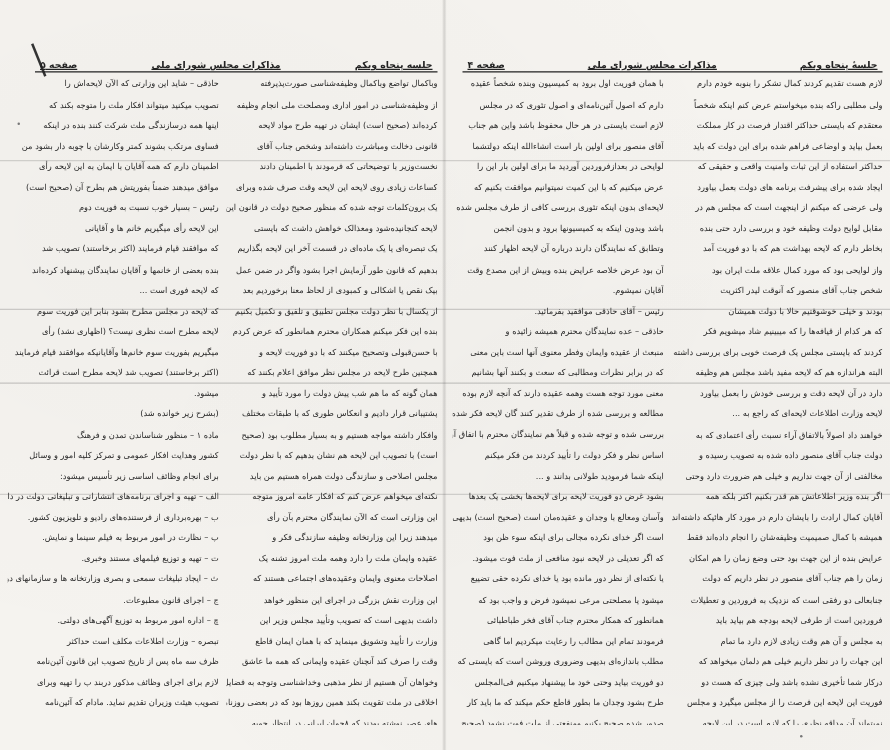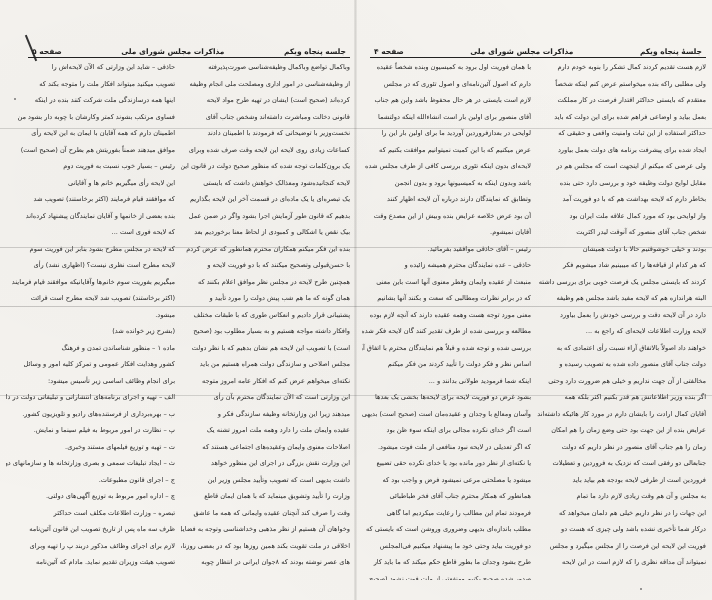--- a/index.html
+++ b/index.html
@@ -25,21 +25,21 @@
     .header {
       position: absolute; top: 42px; left: 6px; right: 6px; height: 14px;
       border-bottom: 1.5px solid #222;
       direction: rtl;
       font-size: 7.5px; font-weight: bold;
       display: flex; justify-content: space-between; align-items: flex-end;
       padding: 0 4px 1px 4px;
     }
     .page.left .header { left: 28px; right: 6px; }
     .page.right .header { left: 14px; right: 6px; }
-    .header span { white-space: nowrap; }
+    .header span { white-space: nowrap; text-decoration: underline; }
     .cols {
       position: absolute; top: 60px; bottom: 20px; left: 6px; right: 6px;
       display: flex; flex-direction: row-reverse; gap: 6px;
     }
     .col {
       flex: 1; direction: rtl; text-align: justify;
       font-size: 6.6px; line-height: 15.5px;
       color: #2a2a2a;
       overflow: hidden;
     }
@@ -82,20 +82,21 @@
         <span class="line">از وظیفه‌شناسی در امور اداری ومصلحت ملی انجام وظیفه</span>
         <span class="line">کرده‌اند (صحیح است) ایشان در تهیه طرح مواد لایحه</span>
         <span class="line">قانونی دخالت ومباشرت داشته‌اند وشخص جناب آقای</span>
         <span class="line">نخست‌وزیر با توضیحاتی که فرمودند با اطمینان دادند</span>
         <span class="line">کساعات زیادی روی لایحه این لایحه وقت صرف شده وبرای</span>
         <span class="line">یک برون‌کلمات توجه شده که منظور صحیح دولت در قانون این</span>
         <span class="line">لایحه کنجانیده‌شود ومعذالک خواهش داشت که بایستی</span>
         <span class="line">یک تبصره‌ای یا یک ماده‌ای در قسمت آخر این لایحه بگذاریم</span>
         <span class="line">بدهیم که قانون طور آزمایش اجرا بشود واگر در ضمن عمل</span>
         <span class="line">بیک نقص یا اشکالی و کمبودی از لحاظ معنا برخوردیم بعد</span>
+        <span class="line">از یکسال با نظر دولت مجلس تطبیق و تلفیق و تکمیل بکنیم</span>
         <span class="line">بنده این فکر میکنم همکاران محترم همانطور که عرض کردم</span>
         <span class="line">با حسن‌قبولی وتصحیح میکنند که با دو فوریت لایحه و</span>
         <span class="line">همچنین طرح لایحه در مجلس نظر موافق اعلام بکنند که</span>
         <span class="line">همان گونه که ما هم شب پیش دولت را مورد تأیید و</span>
         <span class="line">پشتیبانی قرار دادیم و انعکاس طوری که با طبقات مختلف</span>
         <span class="line">وافکار داشته مواجه هستیم و به بسیار مطلوب بود (صحیح</span>
         <span class="line">است) با تصویب این لایحه هم نشان بدهیم که با نظر دولت</span>
         <span class="line">مجلس اصلاحی و سازندگی دولت همراه هستیم من باید</span>
         <span class="line">نکته‌ای میخواهم عرض کنم که افکار عامه امروز متوجه</span>
         <span class="line">این وزارتی است که الآن نمایندگان محترم بآن رأی</span>
@@ -169,20 +170,21 @@
         <span class="line">که هر کدام از قیافه‌ها را که میبینیم شاد میشویم فکر</span>
         <span class="line">کردند که بایستی مجلس یک فرصت خوبی برای بررسی داشته باشد</span>
         <span class="line">البته هراندازه هم که لایحه مفید باشد مجلس هم وظیفه</span>
         <span class="line">دارد در آن لایحه دقت و بررسی خودش را بعمل بیاورد</span>
         <span class="line">لایحه وزارت اطلاعات لایحه‌ای که راجع به ...</span>
         <span class="line">خواهند داد اصولاً بالاتفاق آراء نسبت رأی اعتمادی که به</span>
         <span class="line">دولت جناب آقای منصور داده شده به تصویب رسیده و</span>
         <span class="line">مخالفتی از آن جهت نداریم و خیلی هم ضرورت دارد وحتی</span>
         <span class="line">اگر بنده وزیر اطلاعاتش هم قدر بکنیم اکثر بلکه همه</span>
         <span class="line">آقایان کمال ارادت را بایشان دارم در مورد کار هائیکه داشته‌اند</span>
+        <span class="line">همیشه با کمال صمیمیت وظیفه‌شان را انجام داده‌اند فقط</span>
         <span class="line">عرایض بنده از این جهت بود حتی وضع زمان را هم امکان</span>
         <span class="line">زمان را هم جناب آقای منصور در نظر داریم که دولت</span>
         <span class="line">جنابعالی دو رفقی است که نزدیک به فروردین و تعطیلات</span>
         <span class="line">فروردین است از طرفی لایحه بودجه هم بیاید باید</span>
         <span class="line">به مجلس و آن هم وقت زیادی لازم دارد ما تمام</span>
         <span class="line">این جهات را در نظر داریم خیلی هم دلمان میخواهد که</span>
         <span class="line">درکار شما تأخیری نشده باشد ولی چیزی که هست دو</span>
         <span class="line">فوریت این لایحه این فرصت را از مجلس میگیرد و مجلس</span>
         <span class="line">نمیتواند آن مداقه نظری را که لازم است در این لایحه</span>
       </div>

